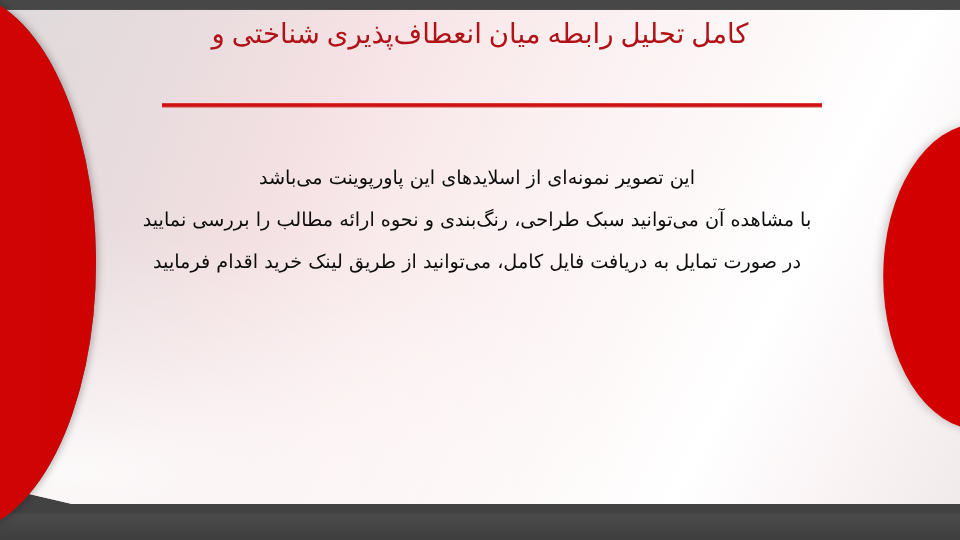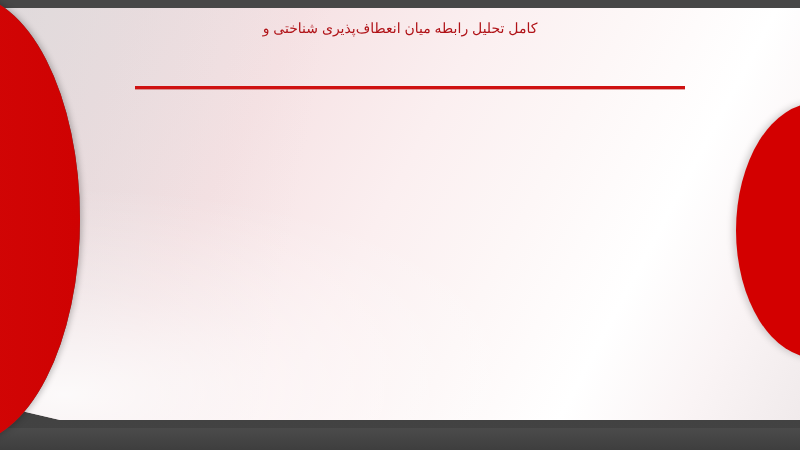--- a/index.html
+++ b/index.html
@@ -124,22 +124,22 @@
   
   .title-block {
     position: absolute;
     left: 100px;
     top: 6px;
     width: 600px;
     text-align: center;
     direction: rtl;
   }
   .title-line {
-    font-family: Liberation Sans, sans-serif;
-    font-size: 14px;
+    font-family: Liberation Serif, serif;
+    font-size: 23px;
     line-height: 29px;
     color: #b01217;
     white-space: nowrap;
     letter-spacing: 0;
   }
   .title-rule {
     position: absolute;
     left: 135px;
     top: 78px;
     width: 550px;
@@ -205,20 +205,25 @@
     </div>
     <div class="sheen"></div>
 
     <div class="oval-right"></div>
 
     <div class="title-block">
       <div class="title-line">کامل تحلیل رابطه میان انعطاف‌پذیری شناختی و</div>
     </div>
     <div class="title-rule"></div>
 
+    <div class="body-block">
+      <div class="body-line">این تصویر نمونه‌ای از اسلایدهای این پاورپوینت می‌باشد</div>
+      <div class="body-line">با مشاهده آن می‌توانید سبک طراحی، رنگ‌بندی و نحوه ارائه مطالب را بررسی نمایید</div>
+      <div class="body-line">در صورت تمایل به دریافت فایل کامل، می‌توانید از طریق لینک خرید اقدام فرمایید</div>
+    </div>
 
     <div class="bottom-edge"></div>
   </div>
 
   <div class="top-bar"></div>
   <div class="bottom-bar"></div>
 
   <div class="oval-left"></div>
   <div class="oval-left-inner"></div>
 

